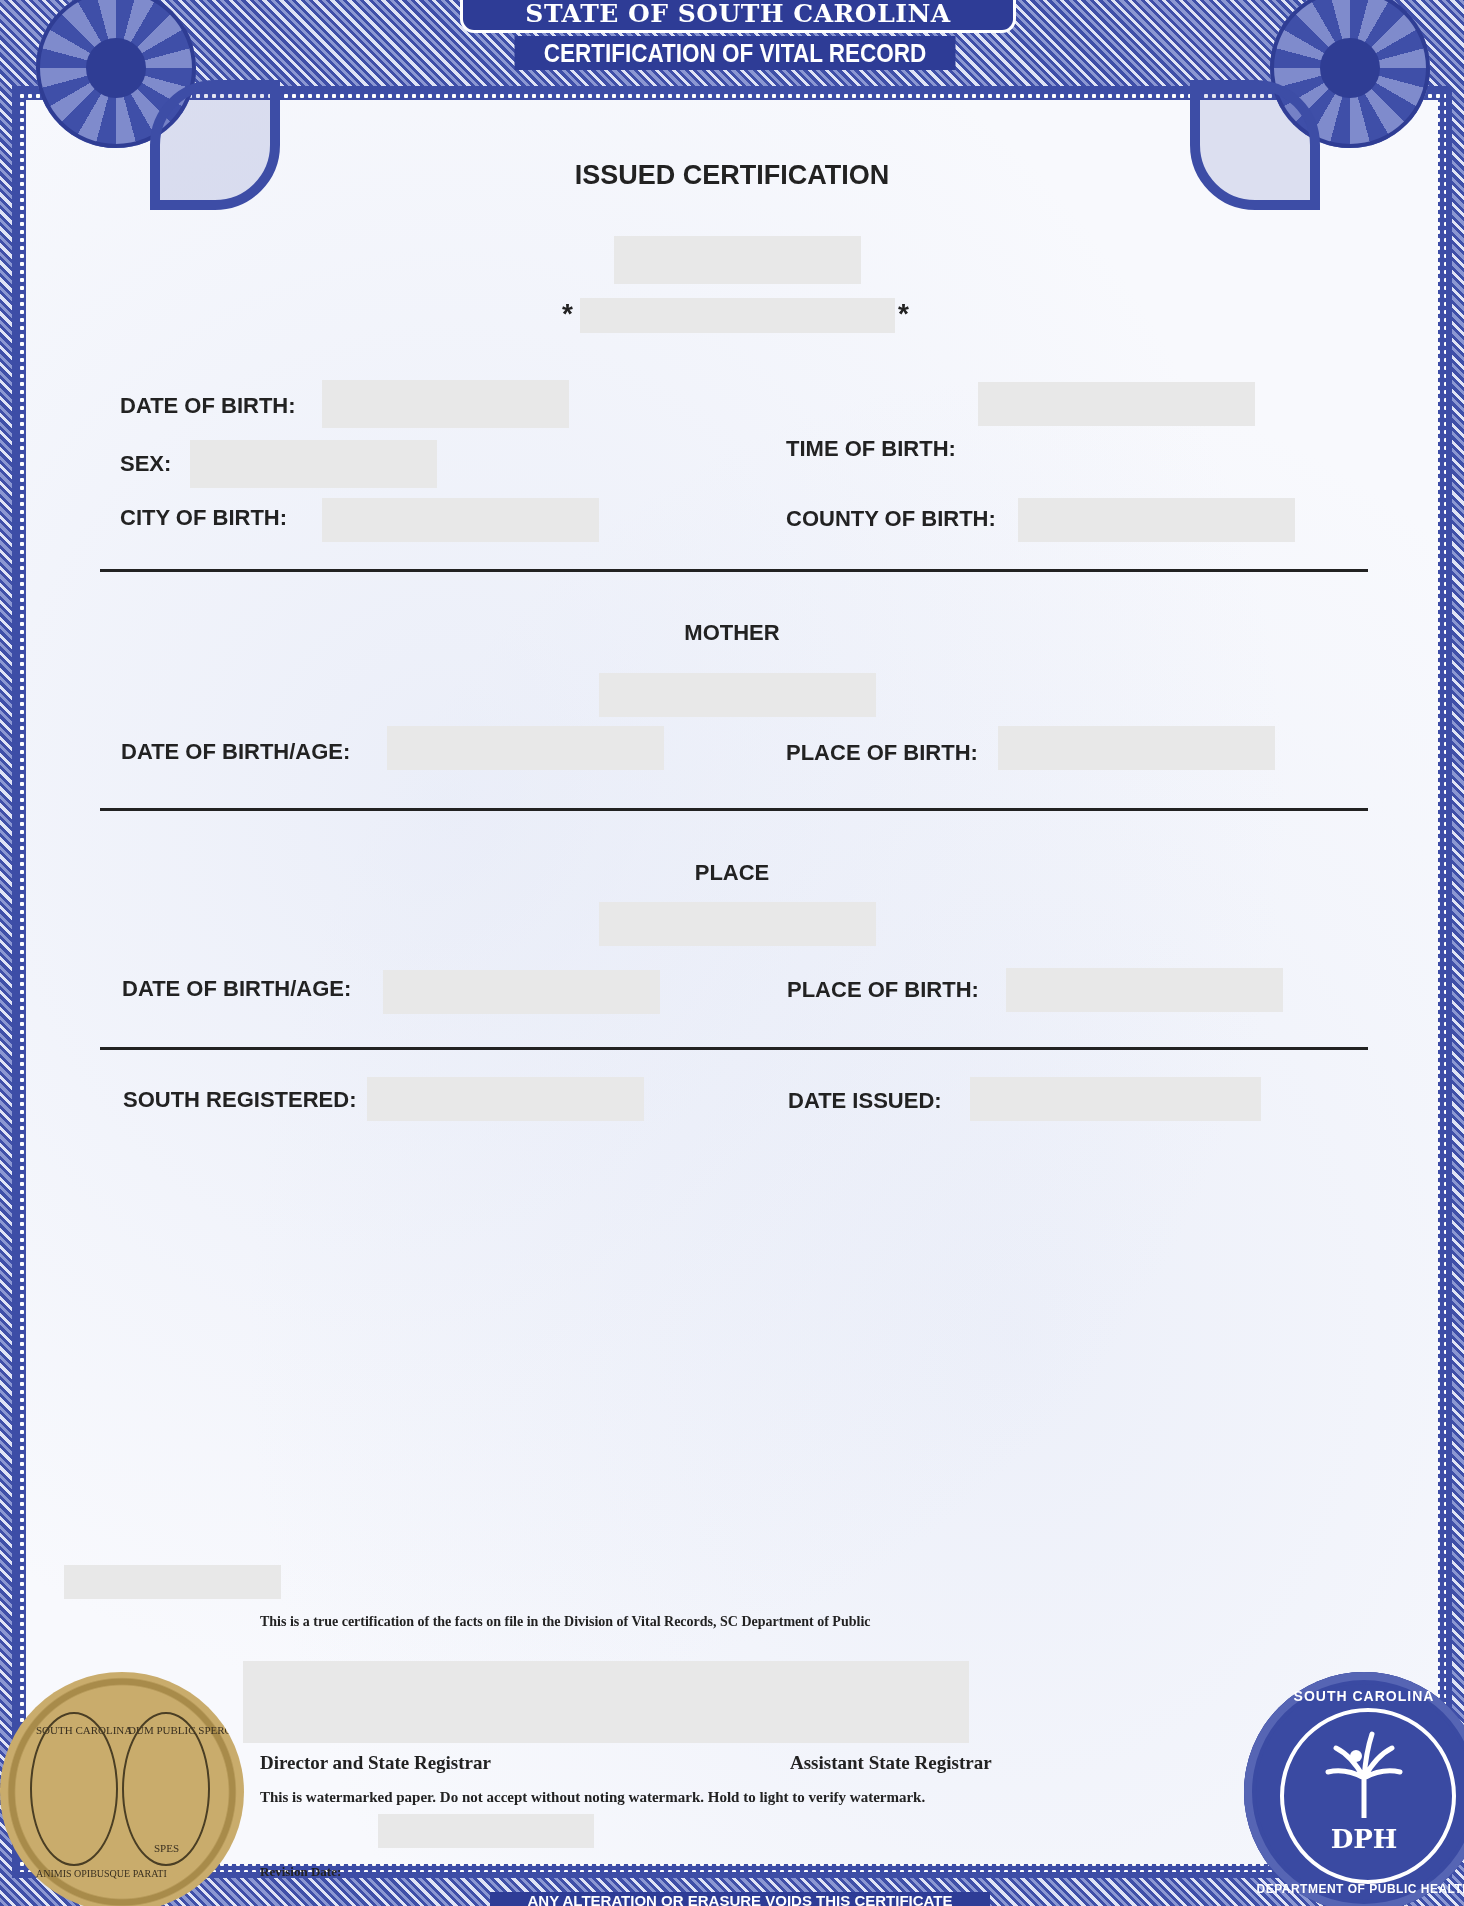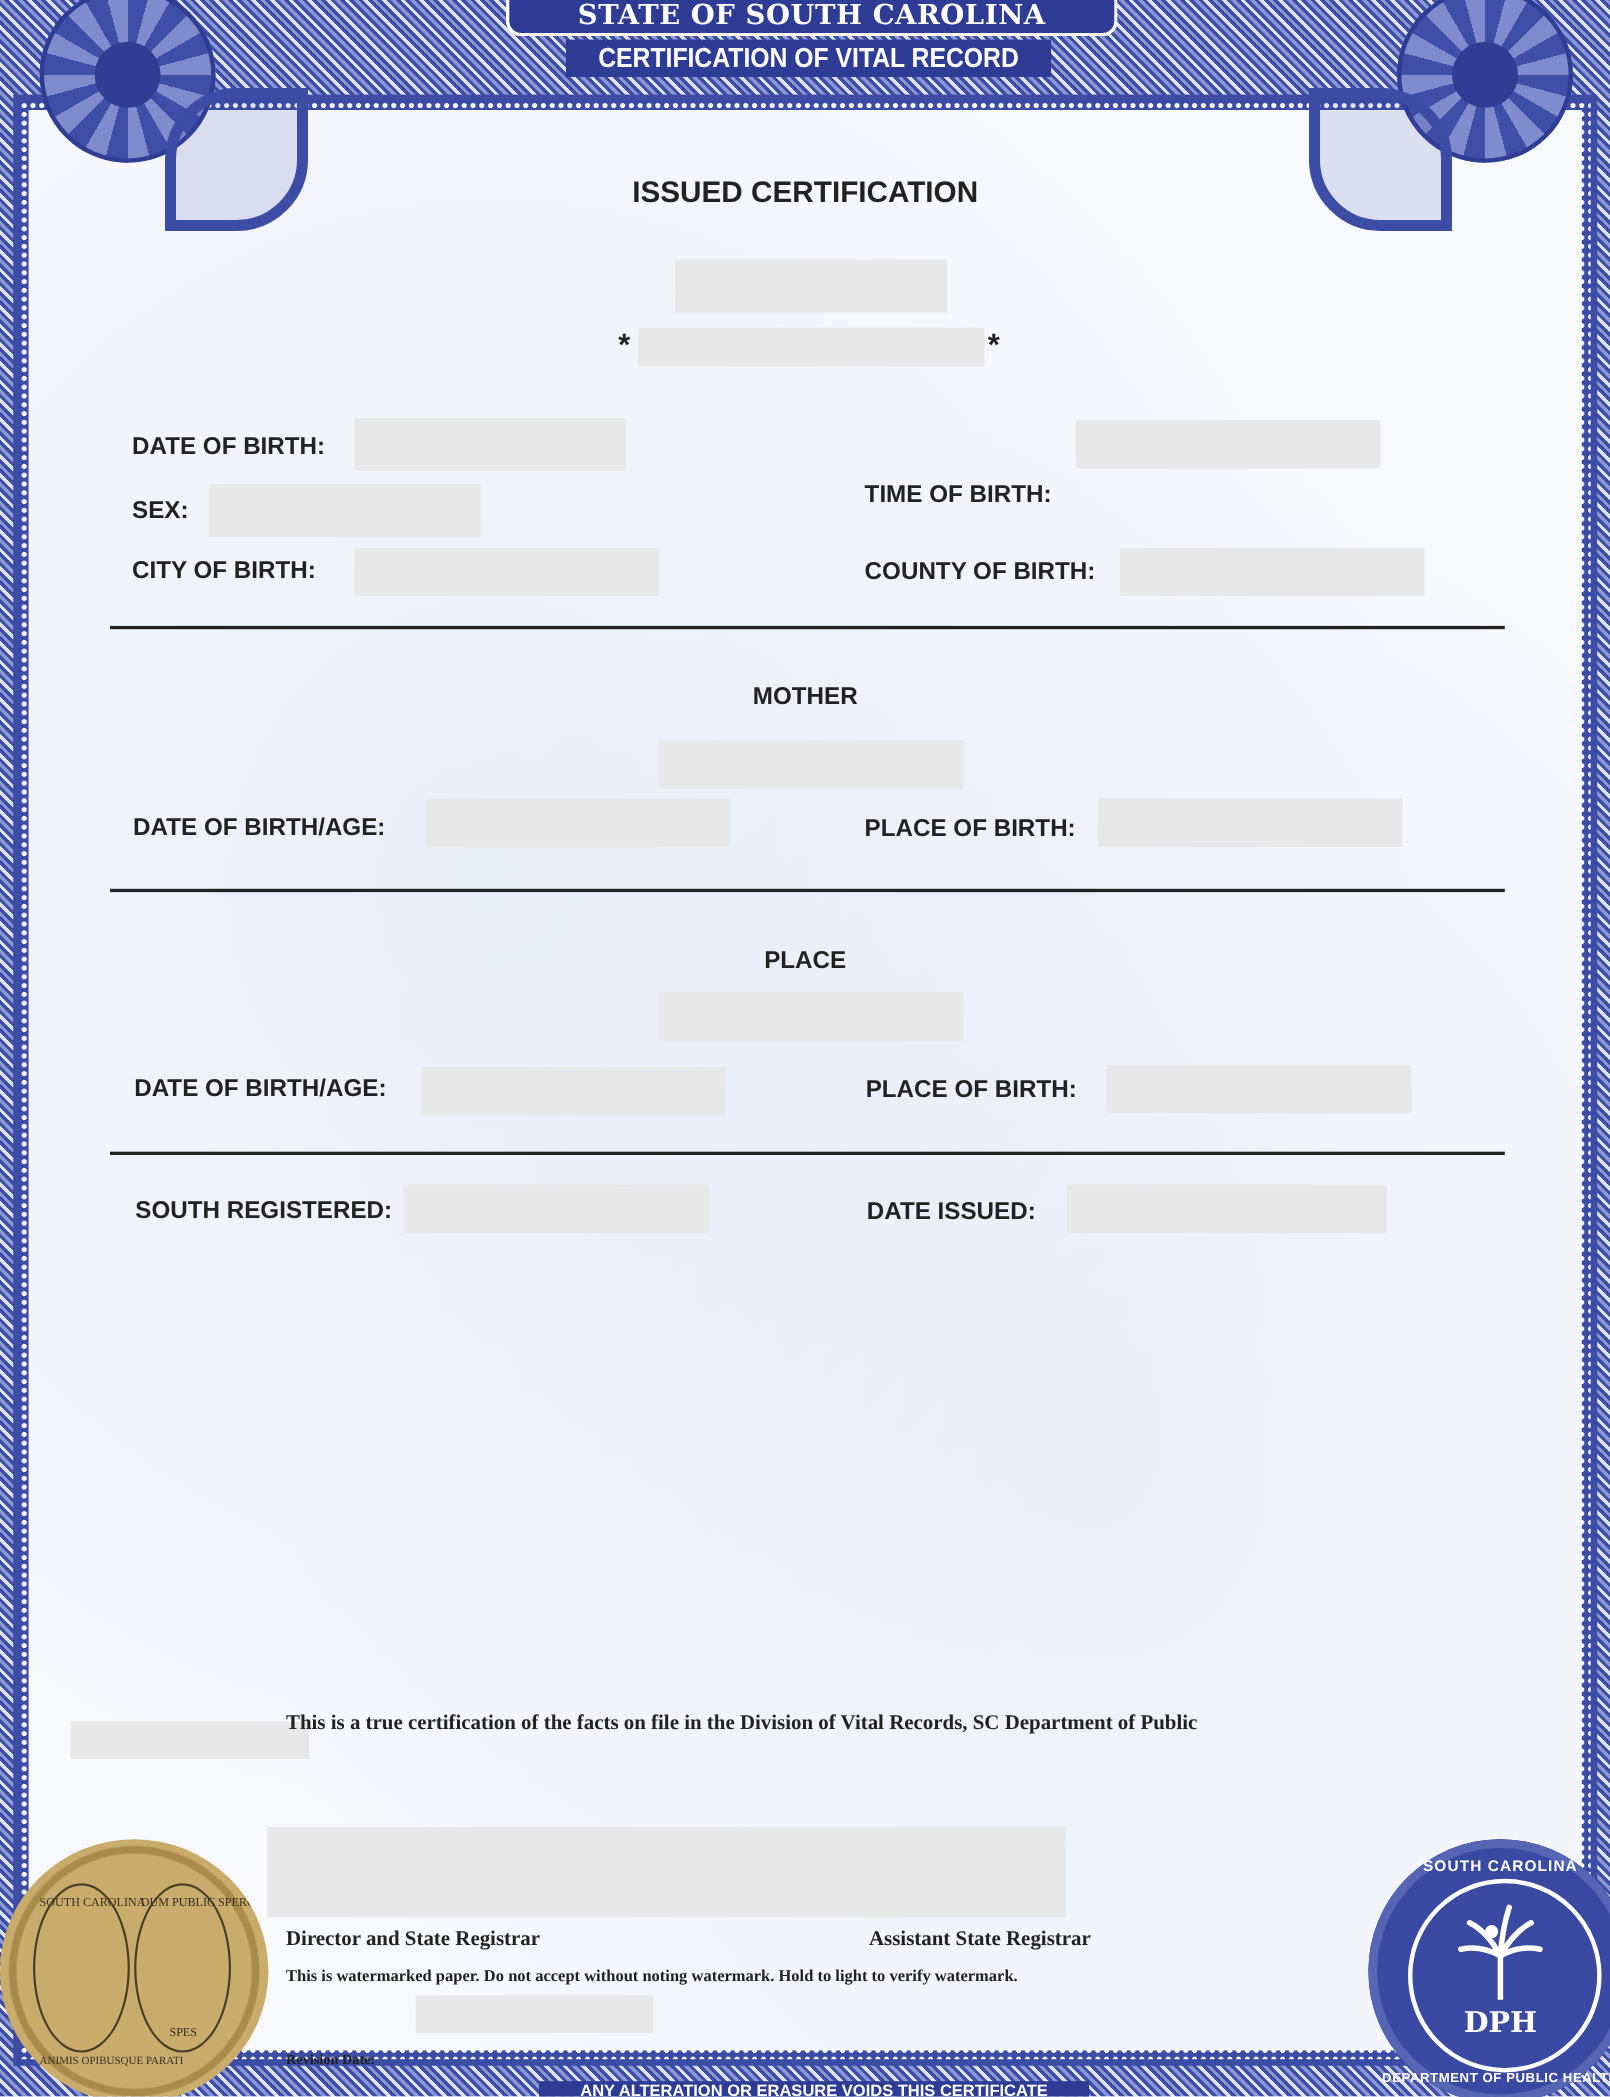--- a/index.html
+++ b/index.html
@@ -189,21 +189,21 @@
 <div class="rule" style="top:1047px;"></div>
 
 <div class="label" style="left:123px;top:1087px;">SOUTH REGISTERED:</div>
 <div class="redact" style="left:367px;top:1077px;width:277px;height:44px;"></div>
 
 <div class="label" style="left:788px;top:1088px;">DATE ISSUED:</div>
 <div class="redact" style="left:970px;top:1077px;width:291px;height:44px;"></div>
 
 <div class="redact" style="left:64px;top:1565px;width:217px;height:34px;"></div>
 
-<div class="serif" style="left:260px;top:1556px;font-size:19px;">This is a true certification of the facts on file in the Division of Vital Records, SC Department of Public</div>
+<div class="serif" style="left:260px;top:1614px;font-size:14px;">This is a true certification of the facts on file in the Division of Vital Records, SC Department of Public</div>
 <div class="serif" style="left:260px;top:1636px;font-size:16px;margin-top:27px;">Health.</div>
 
 <div class="redact" style="left:243px;top:1661px;width:726px;height:82px;"></div>
 
 <div class="serif" style="left:260px;top:1752px;font-size:19px;">Director and State Registrar</div>
 <div class="serif" style="left:790px;top:1752px;font-size:19px;">Assistant State Registrar</div>
 
 <div class="serif" style="left:260px;top:1789px;font-size:15px;">This is watermarked paper.  Do not accept without noting watermark.  Hold to light to verify watermark.</div>
 
 <div class="serif" style="left:260px;top:1820px;font-size:13px;margin-top:44px;">Revision Date:</div>

